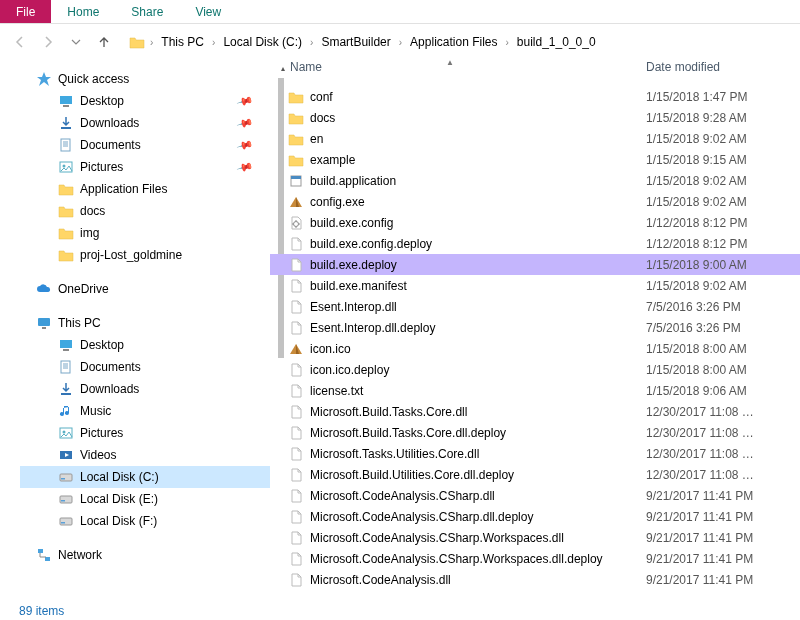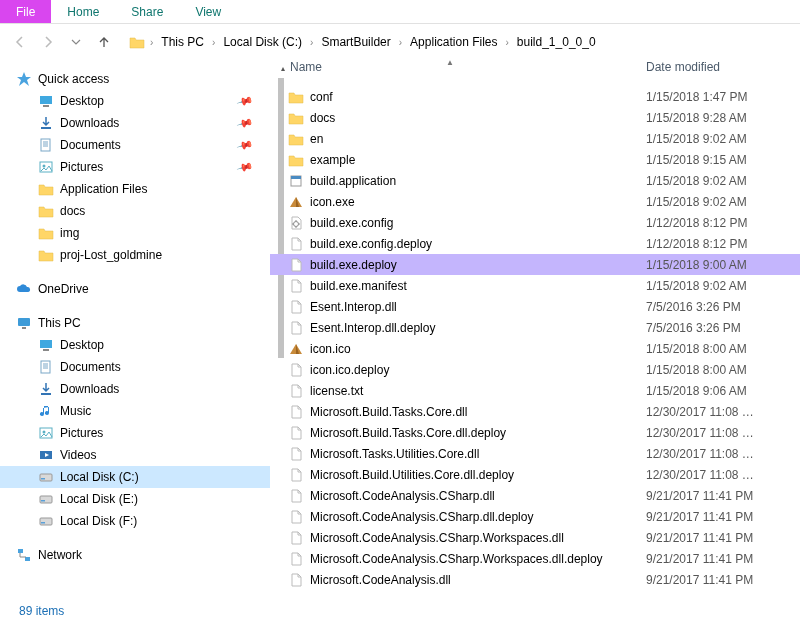--- a/index.html
+++ b/index.html
@@ -1,37 +1,37 @@
 <!DOCTYPE html>
 <html><head>
 <meta charset="utf-8">
 <style>
 * { margin: 0; padding: 0; box-sizing: border-box; font-family: "Segoe UI", Tahoma, sans-serif; font-size: 12px; }
 body { width: 800px; height: 620px; overflow: hidden; background: #fff; color: #000; position: relative; }
 
 
 .ribbon { height: 24px; display: flex; align-items: stretch; border-bottom: 1px solid #e1e1e1; }
-.ribbon .file-tab { background: #d946ef; color: #fff; padding: 4px 16px; display: flex; align-items: center; }
+.ribbon .file-tab { background: #be185d; color: #fff; padding: 4px 16px; display: flex; align-items: center; }
 .ribbon .tab { padding: 4px 16px; display: flex; align-items: center; color: #0f766e; }
 
 
 .navbar { height: 36px; display: flex; align-items: center; padding: 0 8px; gap: 4px; }
 .nav-btn { width: 24px; height: 24px; display: flex; align-items: center; justify-content: center; color: #999; }
 .nav-up { color: #555; }
 .breadcrumb { display: flex; align-items: center; gap: 2px; margin-left: 8px; }
 .bc-icon { width: 18px; height: 18px; display: flex; align-items: center; justify-content: center; }
 .bc-item { padding: 2px 4px; color: #000; }
 .bc-sep { color: #888; padding: 0 2px; font-size: 10px; }
 
 
 .main { display: flex; height: 544px; }
 
 
 .sidebar { width: 270px; overflow: hidden; padding: 8px 0; border-right: 0; }
-.side-group { margin-bottom: 12px; }
+.side-group { margin-bottom: 12px; padding-left: 20px; }
 .side-item { display: flex; align-items: center; height: 22px; padding: 0 8px 0 20px; gap: 6px; position: relative; }
 .side-item.top { padding-left: 16px; font-weight: normal; }
 .side-item .pin { position: absolute; right: 18px; color: #888; font-size: 11px; transform: rotate(30deg); }
 .side-item.selected { background: #cce8ff; }
 .side-sub { padding-left: 38px; }
 .side-icon { width: 16px; height: 16px; display: flex; align-items: center; justify-content: center; flex-shrink: 0; }
 
 
 .side-scroll { position: absolute; left: 278px; top: 64px; width: 10px; height: 540px; }
 .side-scroll .thumb { width: 6px; height: 280px; background: #c2c2c2; border-radius: 0; margin-top: 4px; }
@@ -376,21 +376,21 @@
           <span class="name">build.application</span>
           <span class="date">1/15/2018 9:02 AM</span>
         </div>
         <div class="row">
           <span class="icon">
             <svg class="svg" viewBox="0 0 16 16">
               <path d="M8 3 L14 13 H2 Z" fill="#c88a3a"></path>
               <path d="M8 3 L11 13 H8 Z" fill="#9c6420"></path>
             </svg>
           </span>
-          <span class="name">icon.exe</span>
+          <span class="name">config.exe</span>
           <span class="date">1/15/2018 9:02 AM</span>
         </div>
         <div class="row">
           <span class="icon">
             <svg class="svg" viewBox="0 0 16 16">
               <path d="M4 2 h6 l3 3 v9 h-9 z" fill="#fff" stroke="#bbb"></path>
               <circle cx="8" cy="9" r="2.5" fill="none" stroke="#888"></circle>
               <path d="M8 6 v-1 M8 13 v-1 M5 9 h-1 M12 9 h-1" stroke="#888"></path>
             </svg>
           </span>

